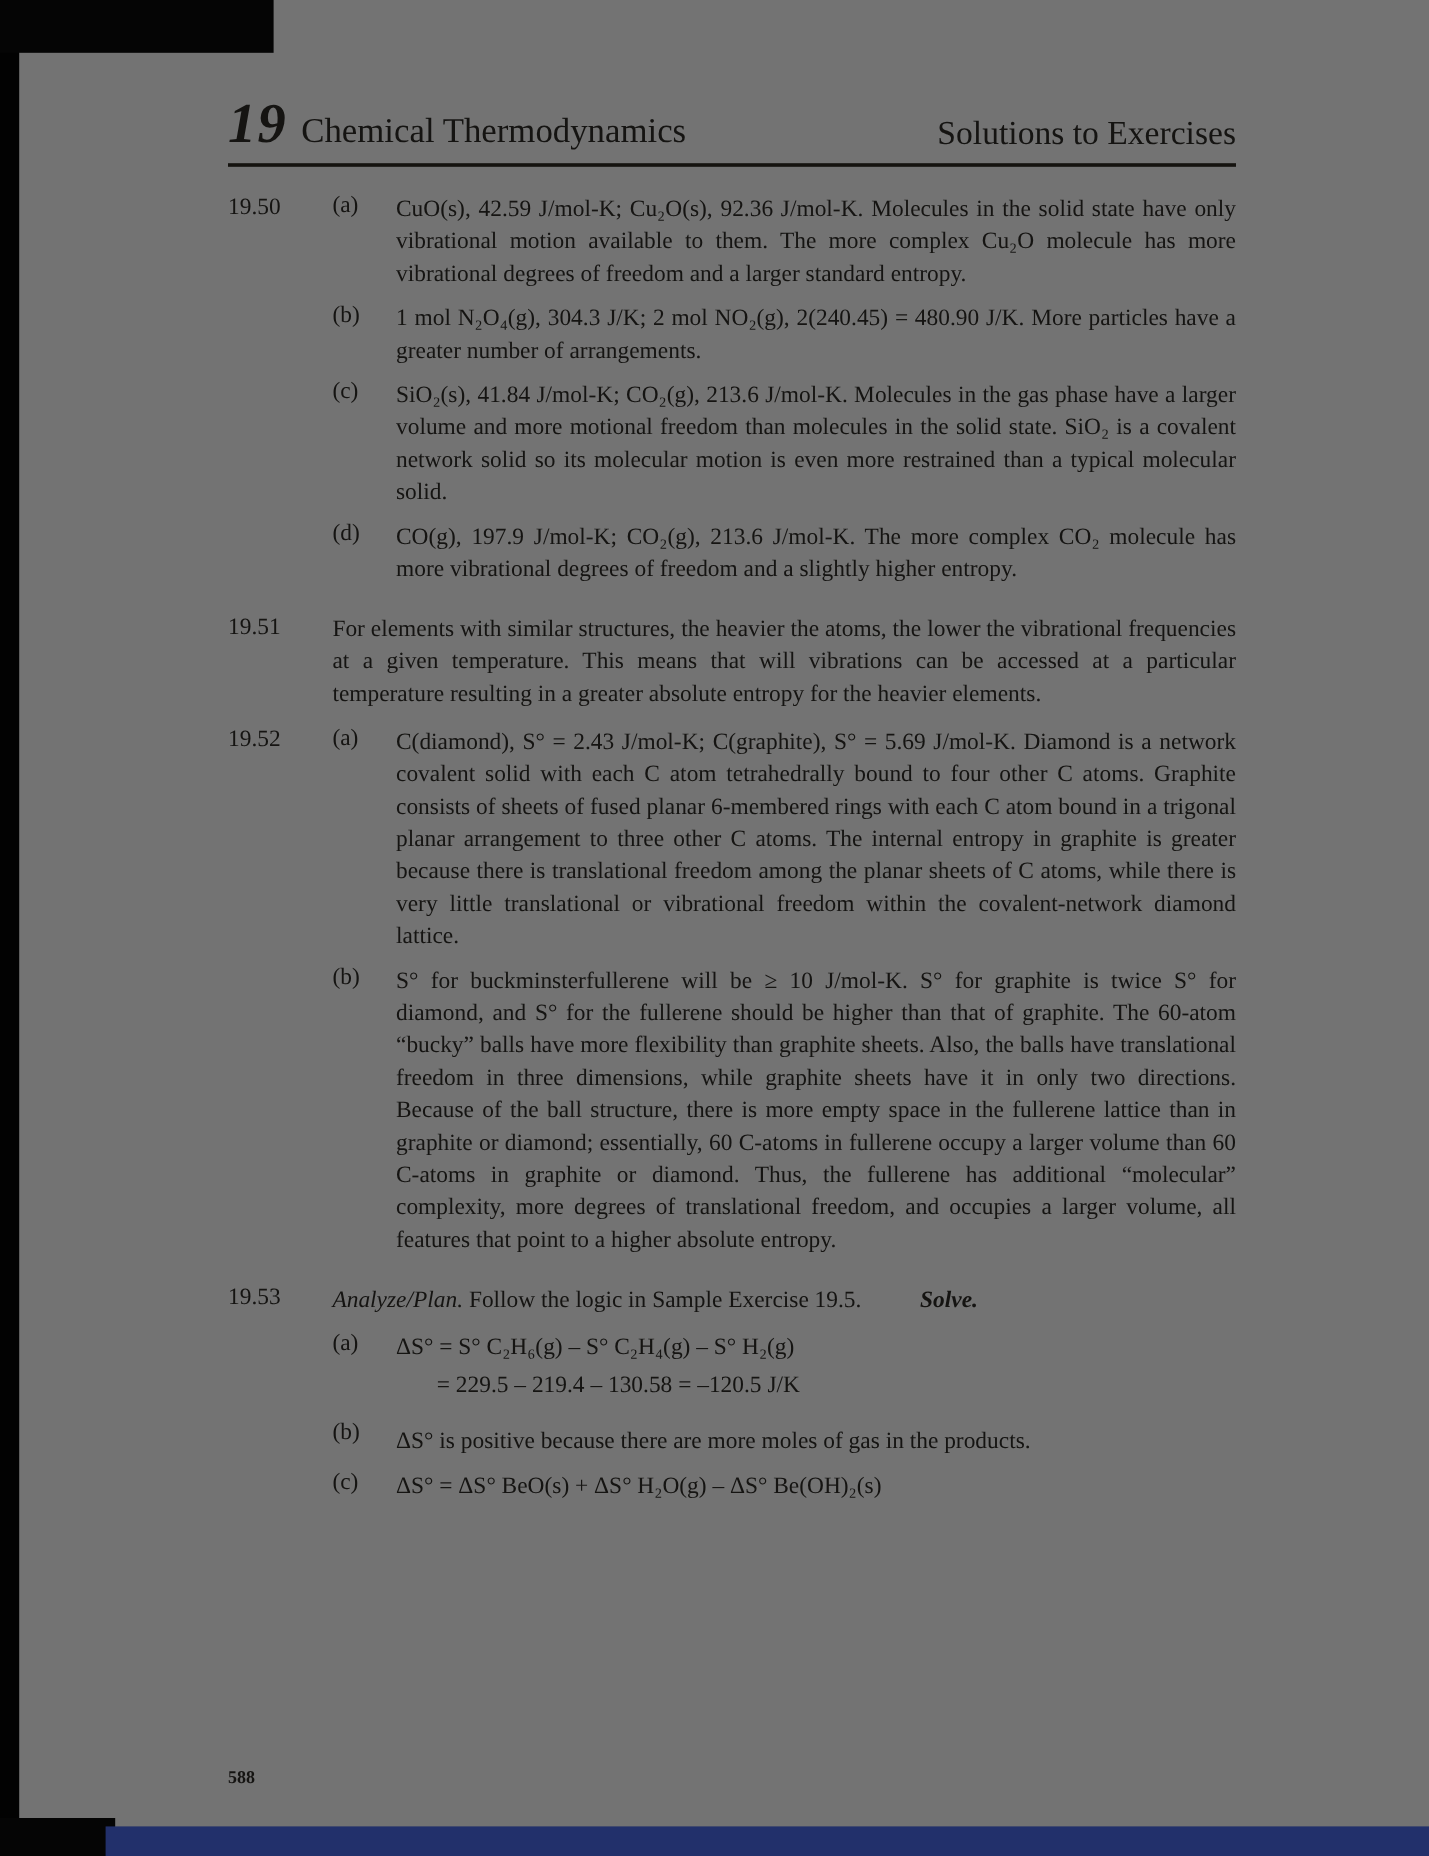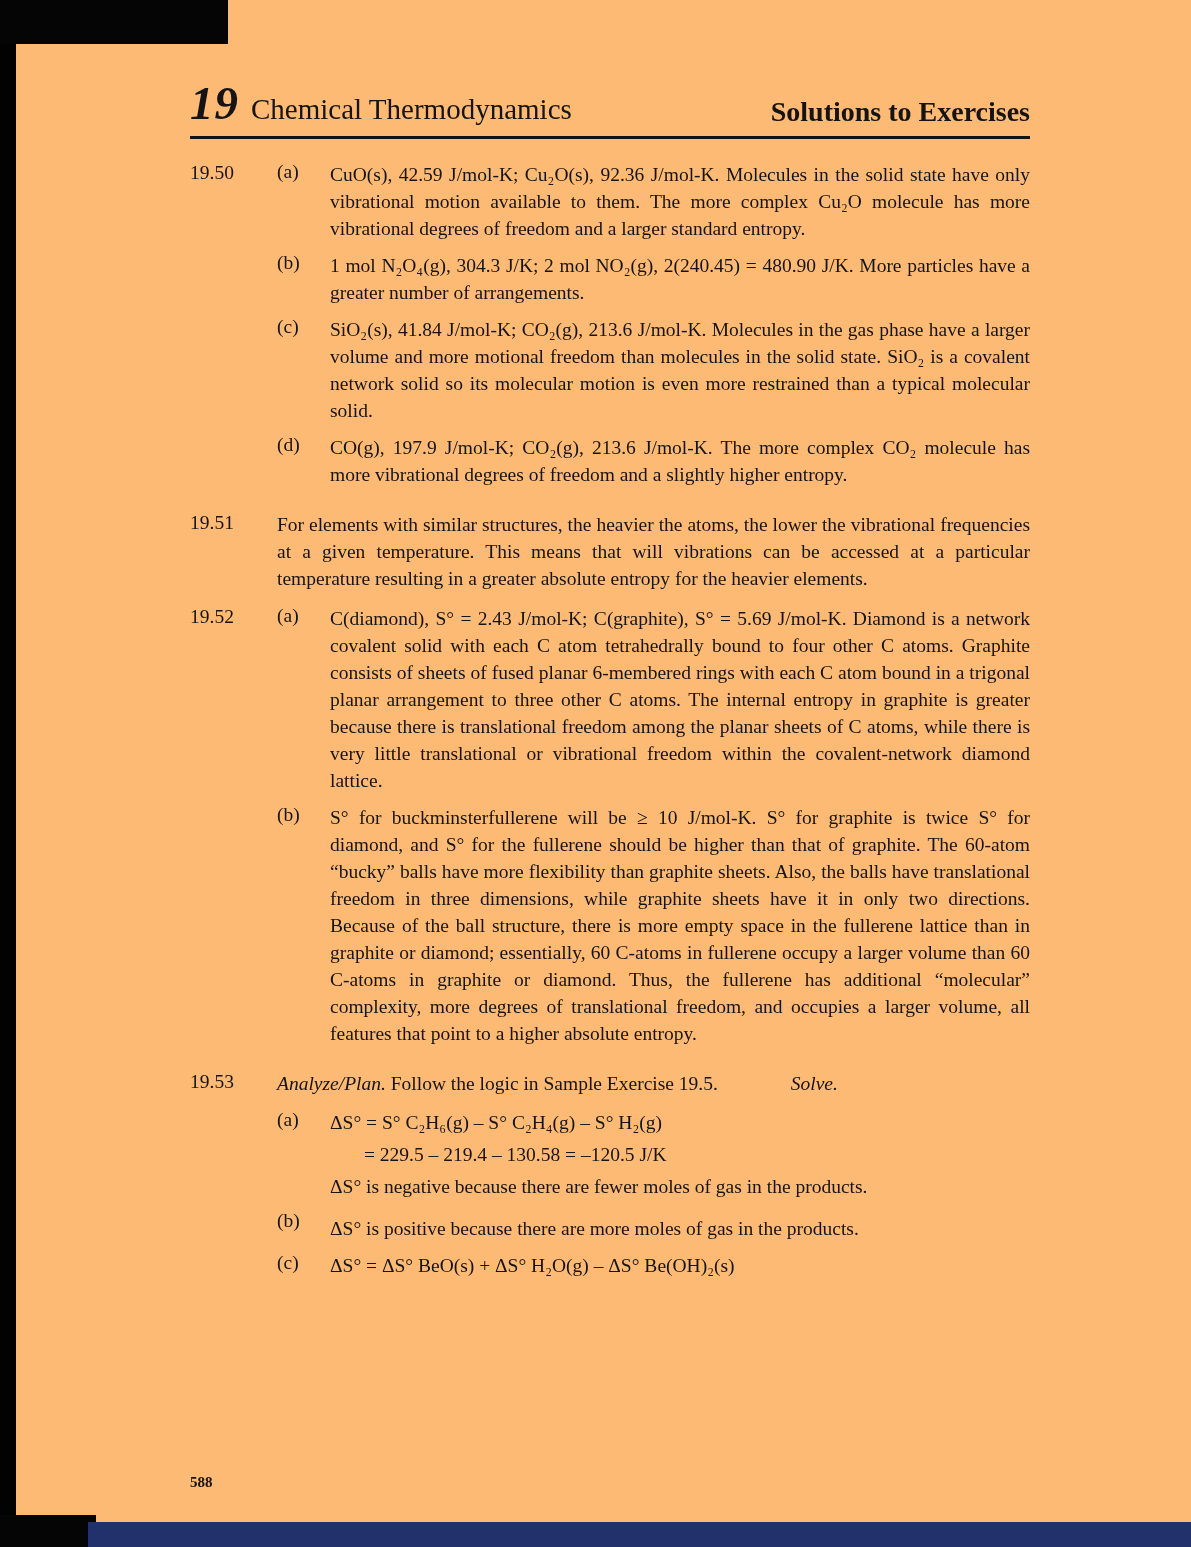--- a/index.html
+++ b/index.html
@@ -1,45 +1,45 @@
 <!DOCTYPE html>
 <html><head>
 <meta charset="utf-8">
 <style>
   * { margin:0; padding:0; box-sizing:border-box; }
   html,body { background:#9a9a9a; }
   .page {
     position:relative; width:1191px; height:1547px; margin:0 auto;
-    background:#fdba74; overflow:hidden;
+    background:#737373; overflow:hidden;
     font-family:"Liberation Serif","DejaVu Serif",serif; color:#151412;
   }
   
   .scan-left  { position:absolute; left:0; top:0; width:16px; height:100%; background:#020202; }
   .scan-topleft { position:absolute; left:0; top:0; width:228px; height:44px; background:#050505; }
   .scan-bottom-black { position:absolute; left:0; bottom:0; width:96px; height:32px; background:#050505; }
   .scan-bottom-blue { position:absolute; left:88px; bottom:0; width:1103px; height:25px; background:#22306b; }
 
   .content { position:absolute; left:190px; top:76px; width:840px; }
 
   header.pagehead { position:relative; height:56px; }
   .ch-num { font-size:47px; font-weight:bold; font-style:italic; letter-spacing:1px; }
   .ch-title { font-size:29px; margin-left:12px; }
-  .right-title { position:absolute; right:0; bottom:4px; font-size:28px; font-weight:bold; }
+  .right-title { position:absolute; right:0; bottom:4px; font-size:28px; font-weight:normal; }
   .header-rule { border:none; border-top:3px solid #15130f; margin-top:4px; margin-bottom:22px; }
 
   .problem { display:grid; grid-template-columns:87px 1fr; margin-bottom:13px; }
   .pnum { font-size:19.5px; padding-top:1px; }
   .part { display:grid; grid-template-columns:53px 1fr; margin-bottom:10px; }
   .plabel { font-size:19.5px; }
   .ptext { font-size:19.5px; line-height:27px; text-align:justify; }
   .plain { font-size:19.5px; line-height:27px; text-align:justify; }
 
   .intro { font-size:19.5px; line-height:27px; margin-bottom:12px; }
   .it { font-style:italic; }
-  .solve-gap { margin-left:68px; }
+  .solve-gap { margin-left:44px;font-weight:bold; }
 
   .eq { font-size:19.5px; line-height:27px; margin-bottom:5px; white-space:nowrap; }
   .eq.indent { margin-left:34px; }
   .note { font-size:19.5px; line-height:27px; margin-top:5px; text-align:justify; }
 
   .pagenum {
     position:absolute; left:190px; top:1474px; width:840px;
     text-align:left; font-size:15px; font-weight:bold;
   }
 </style>
@@ -112,21 +112,20 @@
           <span class="it">Analyze/Plan.</span>
           <span>Follow the logic in Sample Exercise 19.5.</span>
           <span class="it solve-gap">Solve.</span>
         </p>
 
         <div class="part">
           <div class="plabel">(a)</div>
           <div>
             <div class="eq">ΔS° = S° C₂H₆(g) – S° C₂H₄(g) – S° H₂(g)</div>
             <div class="eq indent">= 229.5 – 219.4 – 130.58 = –120.5 J/K</div>
-            <p class="note">ΔS° is negative because there are fewer moles of gas in the products.</p>
           </div>
         </div>
 
         <div class="part">
           <div class="plabel">(b)</div>
           <div>
             <p class="note">ΔS° is positive because there are more moles of gas in the products.</p>
           </div>
         </div>
 

